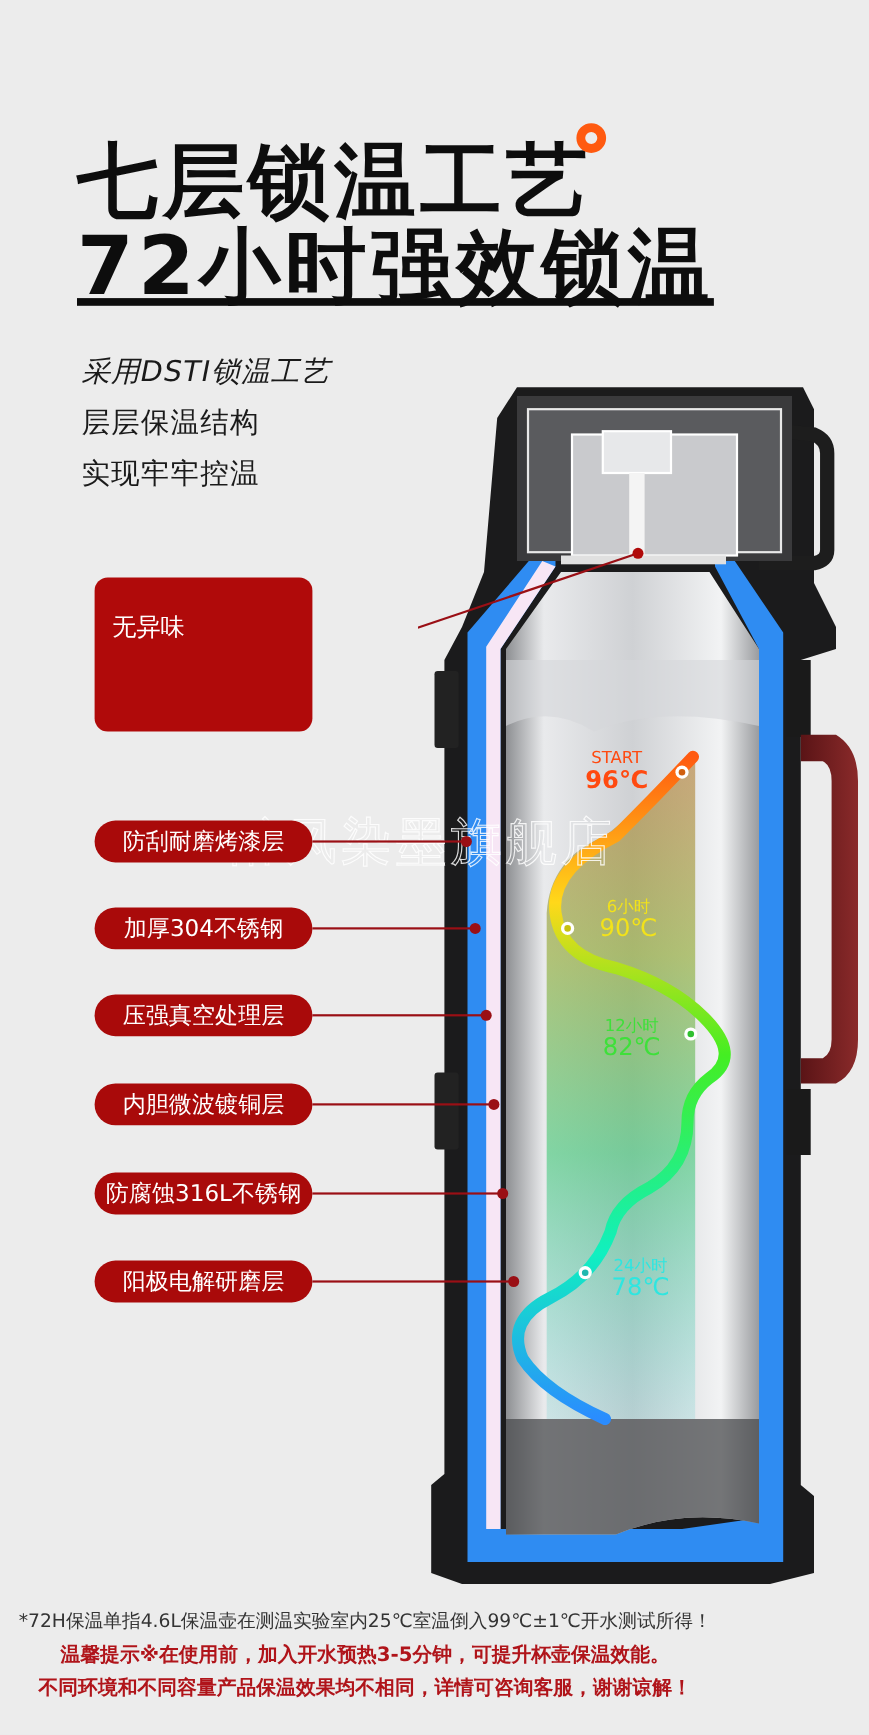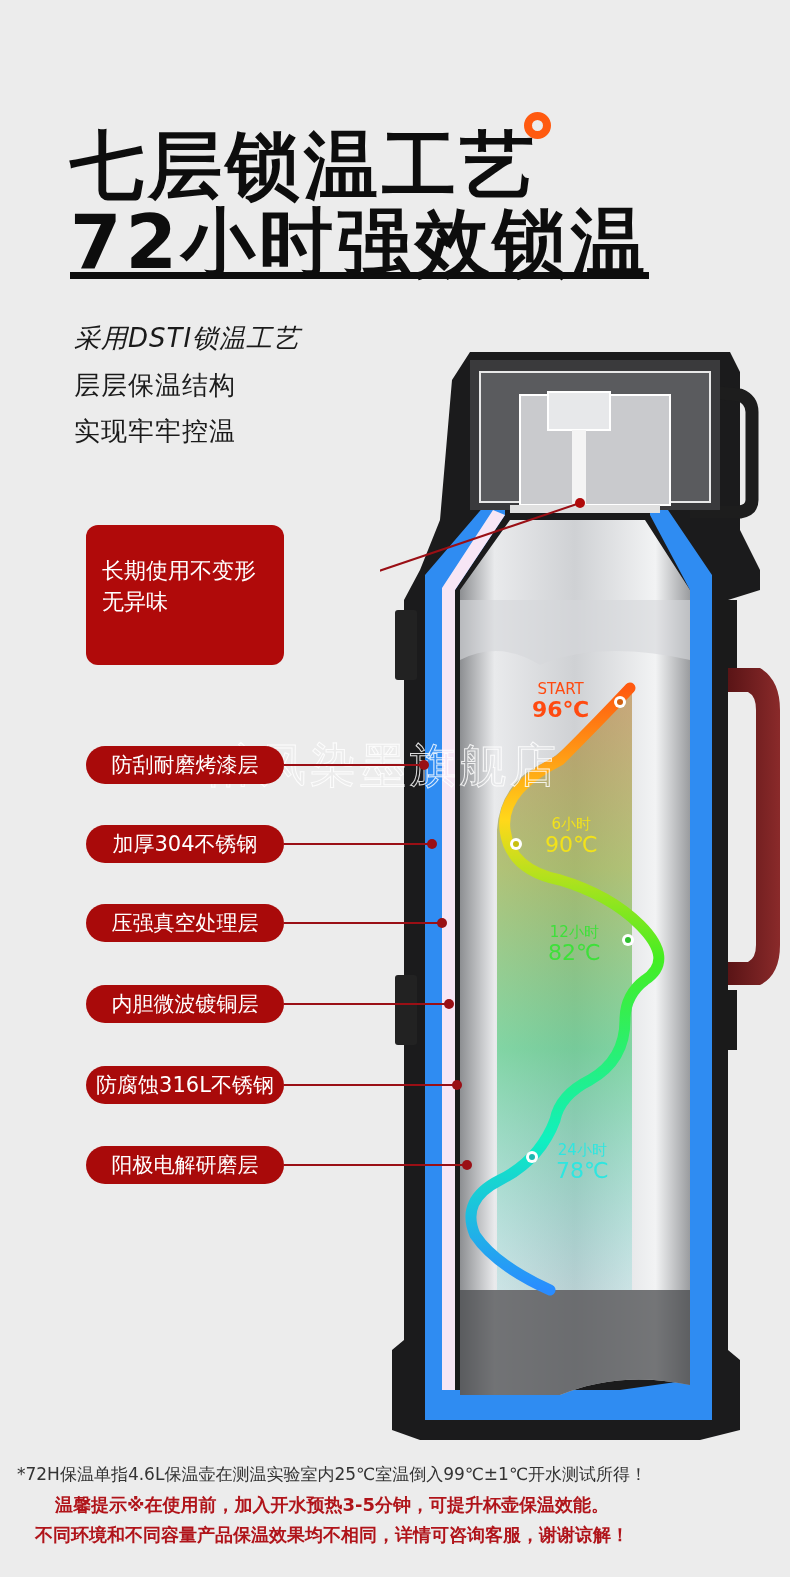--- a/index.html
+++ b/index.html
@@ -134,21 +134,20 @@
 <div class="chart-label" style="left:548px; top:925px;">
   <span class="t1" style="color:#3ee03a;">12小时</span>
   <span class="t2" style="color:#3ee03a; font-weight:normal;">82℃</span>
 </div>
 <div class="chart-label" style="left:556px; top:1143px;">
   <span class="t1" style="color:#2ee6e0;">24小时</span>
   <span class="t2" style="color:#2ee6e0; font-weight:normal;">78℃</span>
 </div>
 
 <div class="callout-box">
-  <span>长期使用不变形</span>
   <span>无异味</span>
 </div>
 
 <div class="pill" style="top:746px;">防刮耐磨烤漆层</div>
 <div class="leader" style="left:284px; top:764px; width:140px;"></div>
 <div class="leader-dot" style="left:419px; top:760px;"></div>
 
 <div class="pill" style="top:825px;">加厚304不锈钢</div>
 <div class="leader" style="left:284px; top:843px; width:148px;"></div>
 <div class="leader-dot" style="left:427px; top:839px;"></div>

